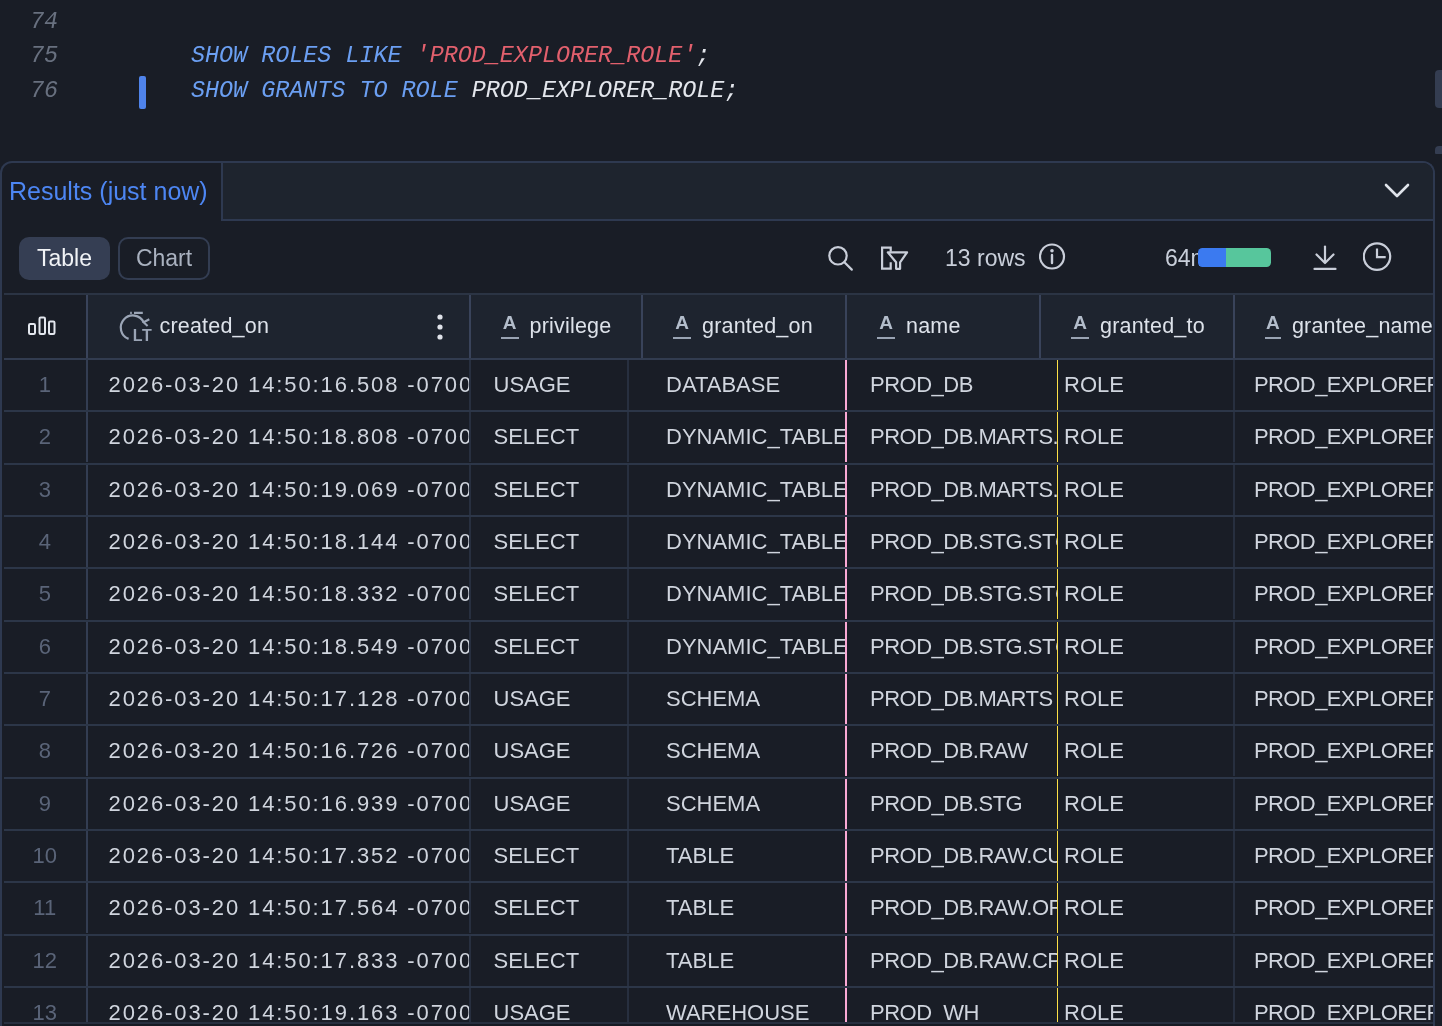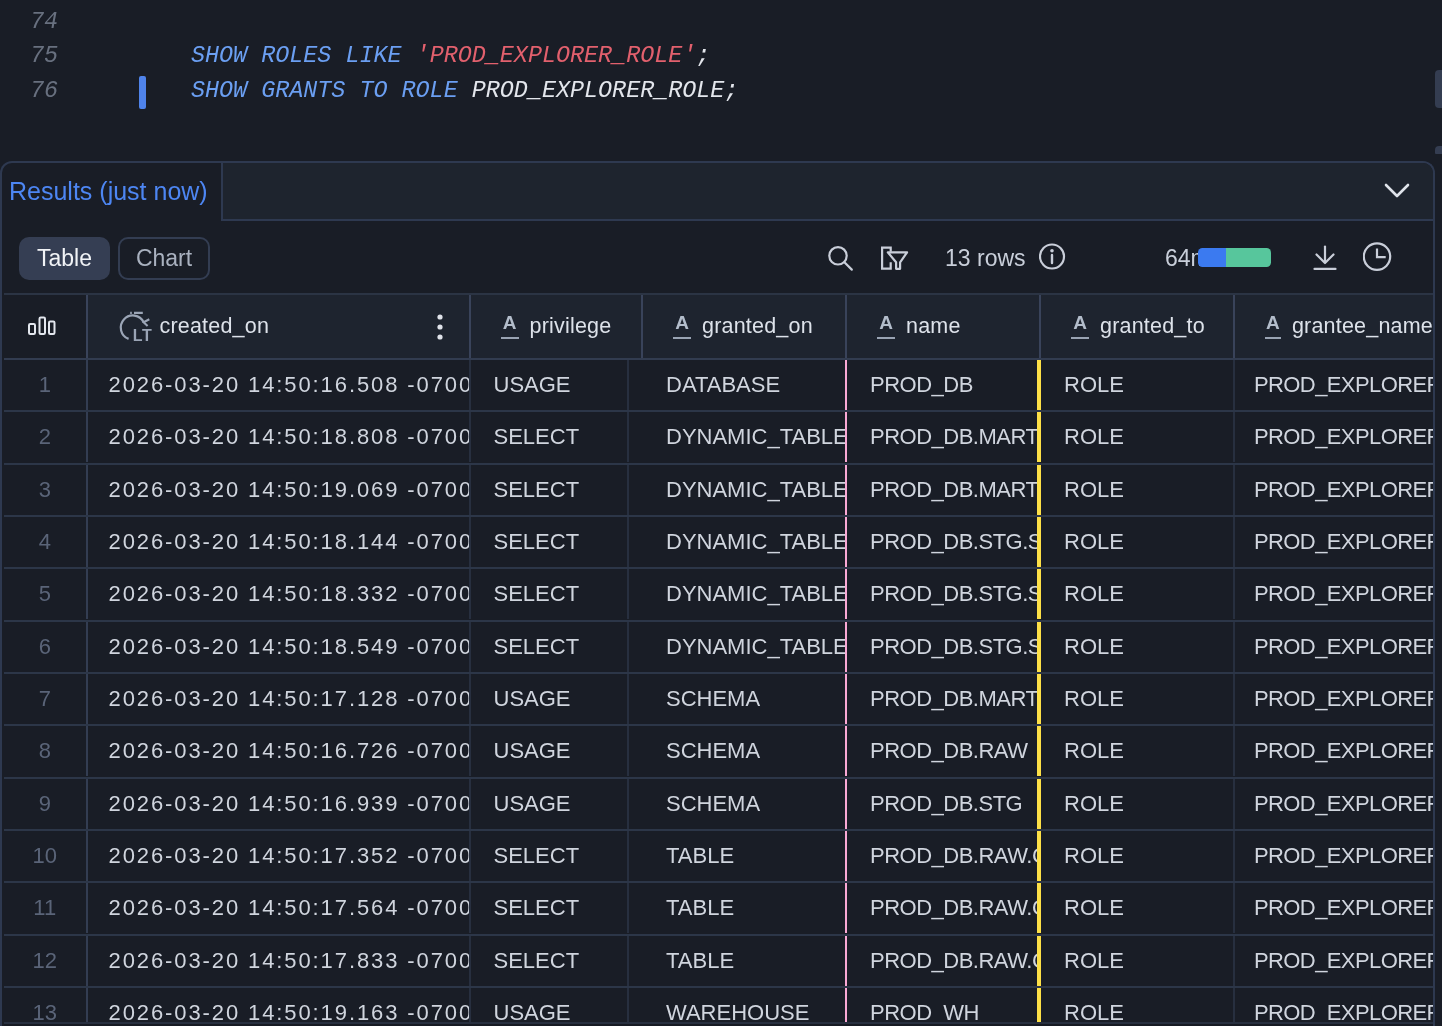--- a/index.html
+++ b/index.html
@@ -62,21 +62,21 @@
     padding-bottom:5px; margin-right:11px; }
   .rows { position:absolute; left:0; top:67px; width:1429px; }
   .drow { position:relative; width:1429px; height:52.33px; border-bottom:2px solid #2c3648; }
   .dcell { position:absolute; top:0; height:50px; display:flex; align-items:center;
     color:#d0d5de; font-size:22px; white-space:nowrap; overflow:hidden; padding-left:23px; }
   .cnum { left:0; width:83.5px; justify-content:center; padding-left:0; color:#5a6478;
     background:#191d26; border-right:2px solid #333d52; }
   .c1 { left:83.5px; width:383px; letter-spacing:1.9px; padding-left:21px !important; border-right:2px solid #272f3f; }
   .c2 { left:466.5px; width:158px; border-right:2px solid #272f3f; }
   .c3 { left:639px; width:204px; border-right:2px solid #f9a8d4;text-align:right; }
-  .c4 { left:843px; width:194px; border-right:4px solid #fde047; letter-spacing:-0.5px; }
+  .c4 { left:843px; width:211px; border-right:1px solid #fde047; letter-spacing:-0.5px; }
   .c5 { left:1037px; width:194px; border-right:2px solid #272f3f; }
   .c6 { left:1231px; width:198px; border-right:none; letter-spacing:-0.6px; padding-left:19px !important; }
   #bottomstrip { position:absolute; left:0; bottom:0; width:1429px; height:4.5px;
     background:#161a23; border-top:2px solid #272f3f; }
 </style>
 </head>
 <body>
 
 <div id="editor">
   <div class="codeline" style="top:4.5px">

